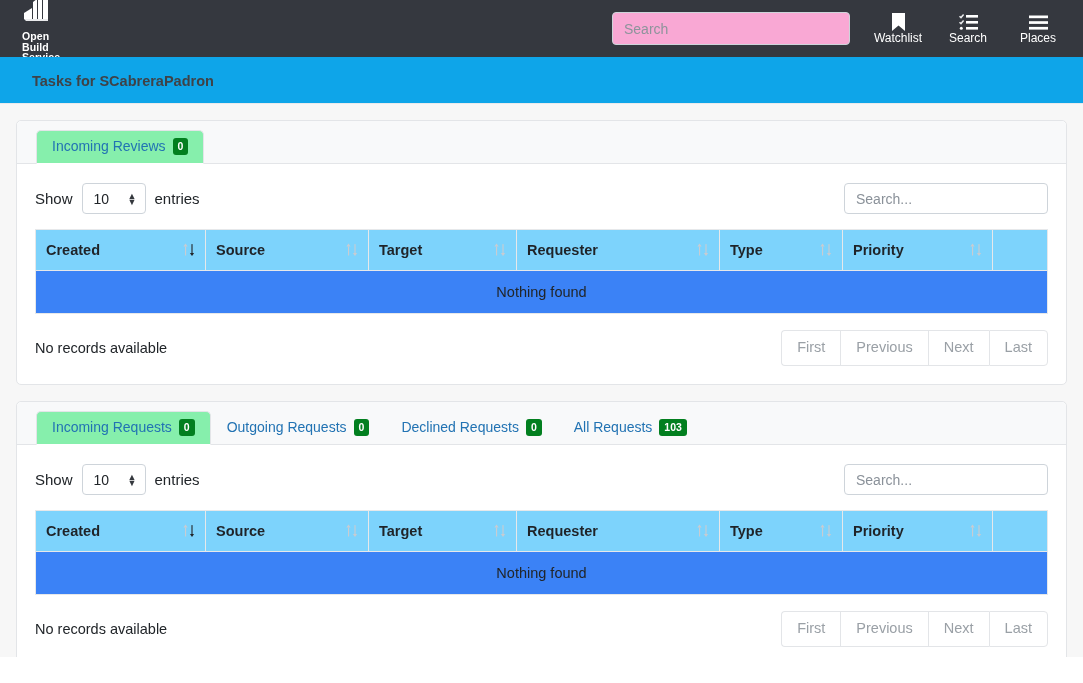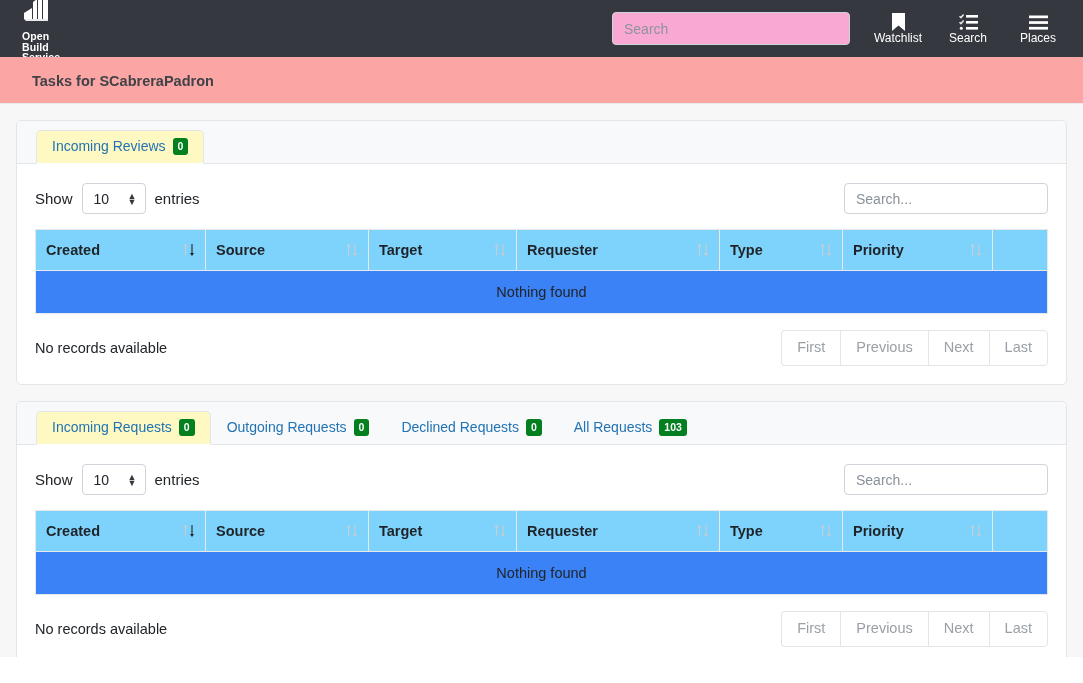--- a/index.html
+++ b/index.html
@@ -81,21 +81,21 @@
     background: #f7f7f7;
     height: 626px;
     position: relative;
   }
   .page-title {
     padding: 16px 0 14px 32px;
     font-size: 14.5px;
     font-weight: bold;
     color: #3f4247;
     border-bottom: 1px solid #e9eaec;
-    background: #fca5a5;
+    background: #0ea5e9;
   }
 
   .card {
     background: #ffffff;
     border: 1px solid #e3e5e8;
     border-radius: 5px;
     margin: 16px 16px 0 16px;
   }
 
   
@@ -117,21 +117,21 @@
     font-size: 14px;
     color: #2273b3;
     border: 1px solid transparent;
     border-radius: 5px 5px 0 0;
     margin-bottom: -1px;
     cursor: pointer;
     white-space: nowrap;
     line-height: 17px;
   }
   .tab.active {
-    background: #fef9c3;
+    background: #86efac;
     border-color: #e3e5e8 #e3e5e8 #ffffff;
     color: #2273b3;
   }
   .badge {
     background: #027f1f;
     color: #ffffff;
     font-size: 10.5px;
     font-weight: bold;
     line-height: 1;
     padding: 3px 5px 4px 5px;

